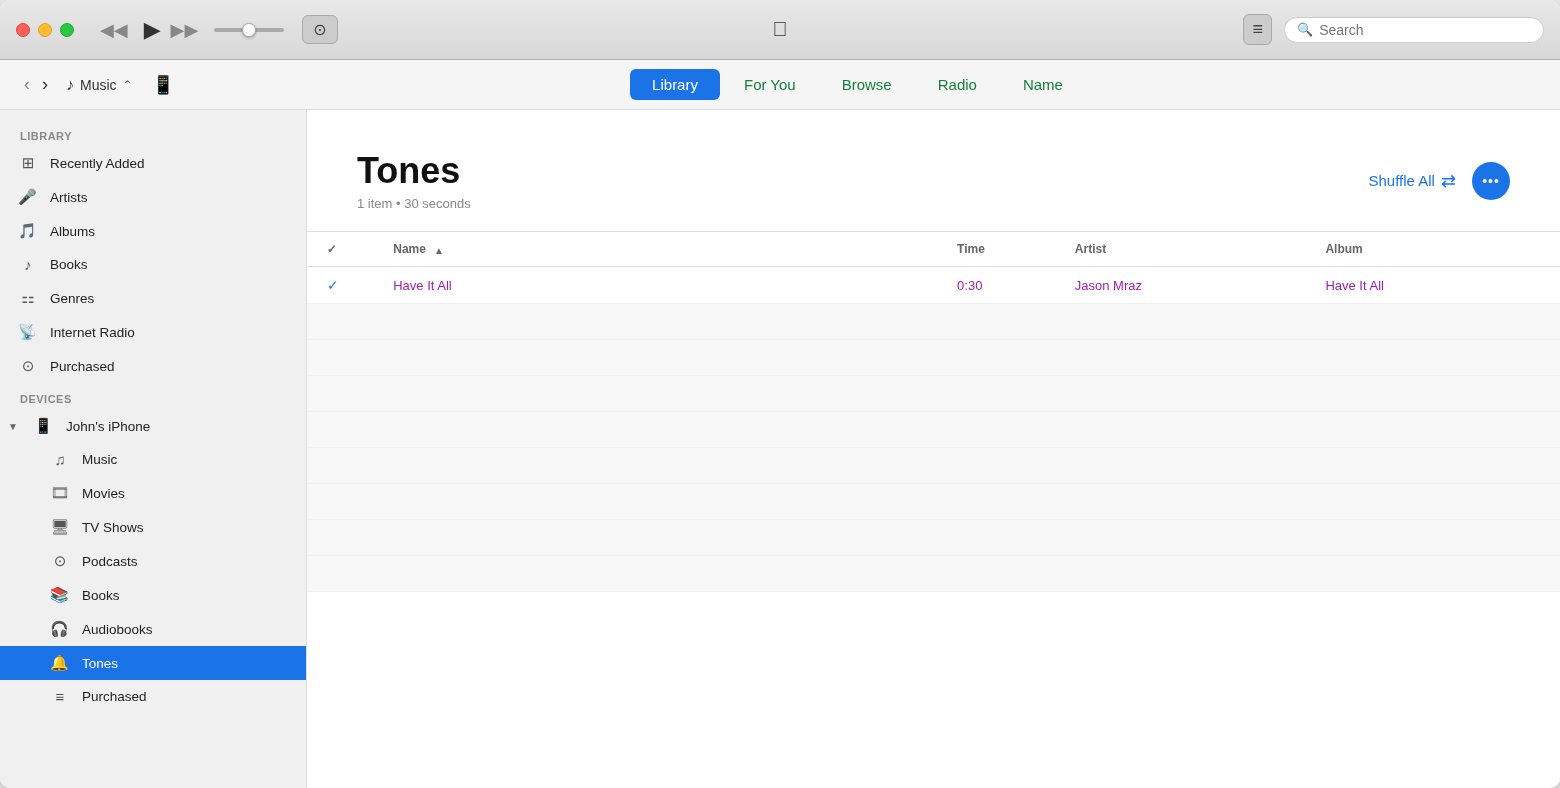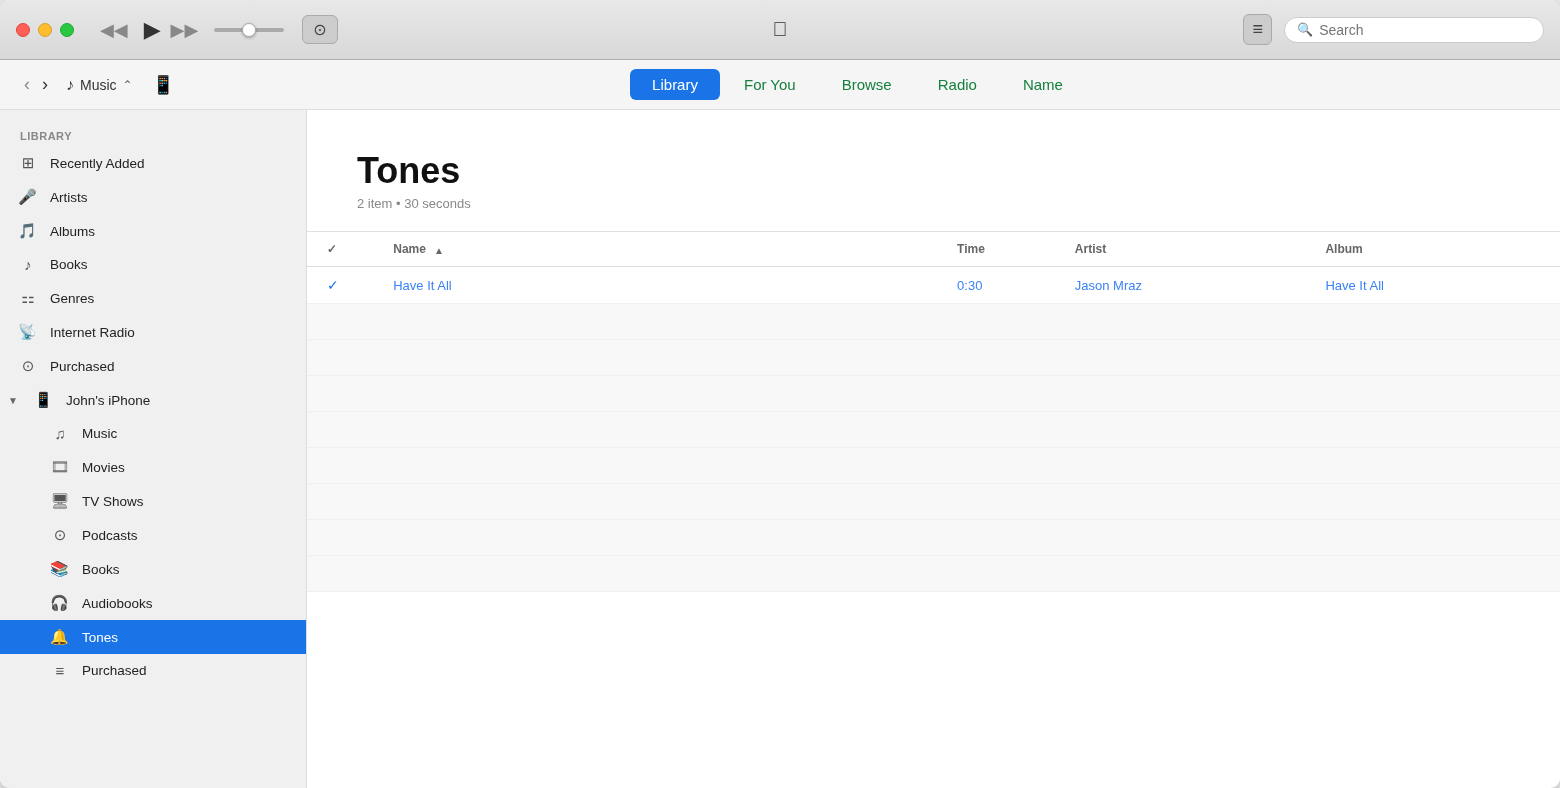--- a/index.html
+++ b/index.html
@@ -378,21 +378,21 @@
     .content-table tbody tr {
       border-bottom: 1px solid #f0f0f0;
       background: white;
     }
     .content-table tbody tr:nth-child(even) {
       background: #f8f8f8;
     }
     .content-table td {
       padding: 10px 16px;
       font-size: 13px;
-      color: #3b82f6;
+      color: #a21caf;
     }
     .content-table td.check-col {
       padding-left: 20px;
       color: #1a74e8;
       font-size: 14px;
     }
     .sort-arrow {
       font-size: 10px;
       color: #666;
       margin-left: 4px;
@@ -482,20 +482,21 @@
       </div>
       <div class="sidebar-item">
         <span class="sidebar-icon">📡</span>
         <span>Internet Radio</span>
       </div>
       <div class="sidebar-item">
         <span class="sidebar-icon">⊙</span>
         <span>Purchased</span>
       </div>
 
+      <div class="sidebar-section-label">Devices</div>
 
       <div class="sidebar-item device-item-main">
         <span class="device-chevron">▼</span>
         <span class="sidebar-icon">📱</span>
         <span>John's iPhone</span>
       </div>
 
       <div class="sidebar-item device-subitem">
         <span class="sidebar-icon">♫</span>
         <span>Music</span>
@@ -527,21 +528,30 @@
       <div class="sidebar-item device-subitem">
         <span class="sidebar-icon">≡</span>
         <span>Purchased</span>
       </div>
     </div>
 
     <div class="content">
       <div class="content-header">
         <div>
           <div class="content-title">Tones</div>
-          <div class="content-subtitle">2 item • 30 seconds</div>
+          <div class="content-subtitle">1 item • 30 seconds</div>
+        </div>
+        <div class="content-actions">
+          <button class="btn-shuffle">
+            <span>Shuffle All</span>
+            <span style="font-size:18px;">⇄</span>
+          </button>
+          <button class="btn-more">
+            <span style="font-size:14px; letter-spacing:1px;">•••</span>
+          </button>
         </div>
       </div>
 
       <table class="content-table">
         <thead>
           <tr>
             <th class="check-col">✓</th>
             <th class="name-col">
               <div class="th-name-inner">
                 <span>Name</span>

